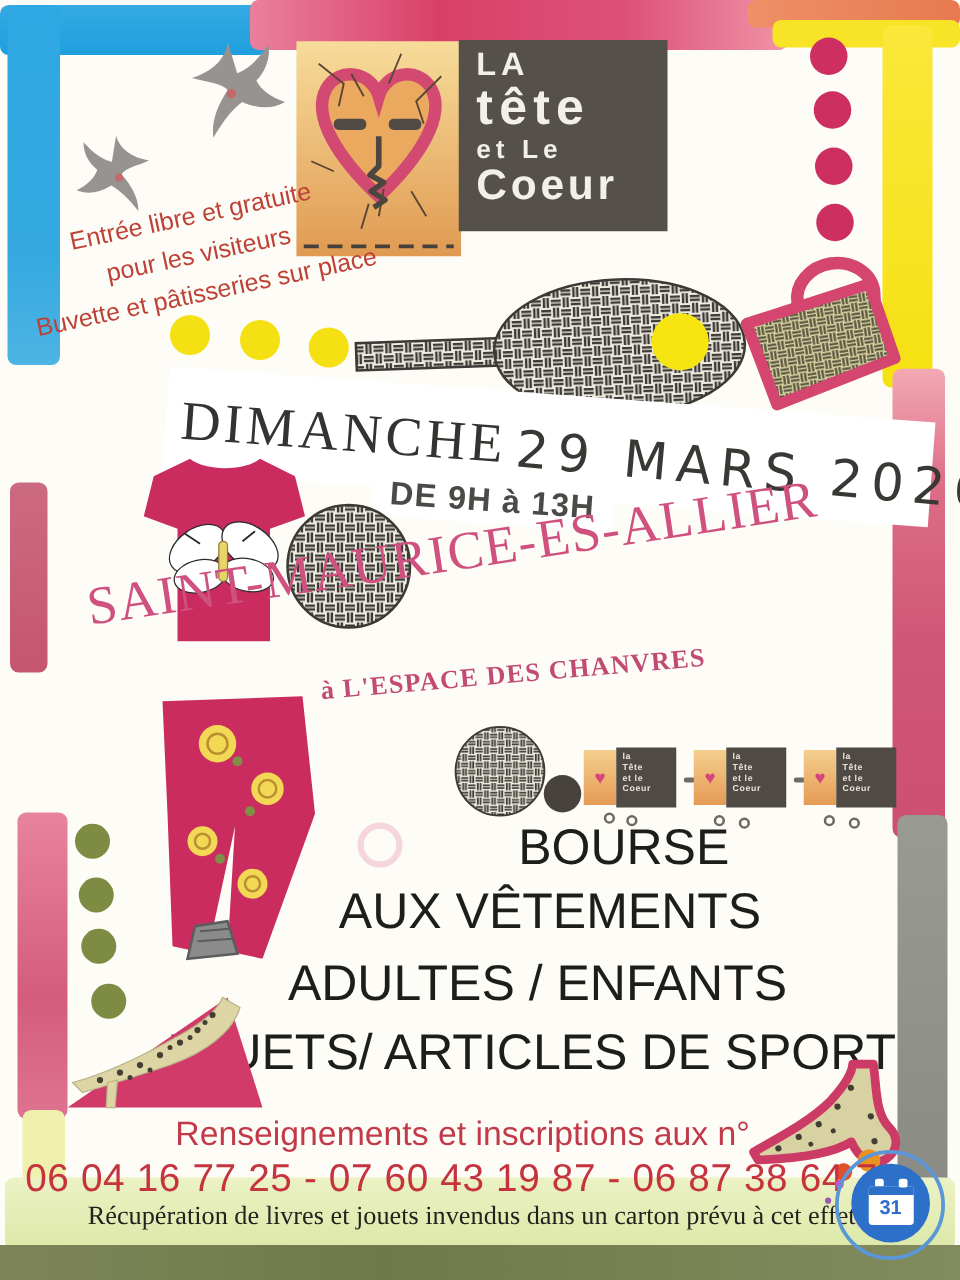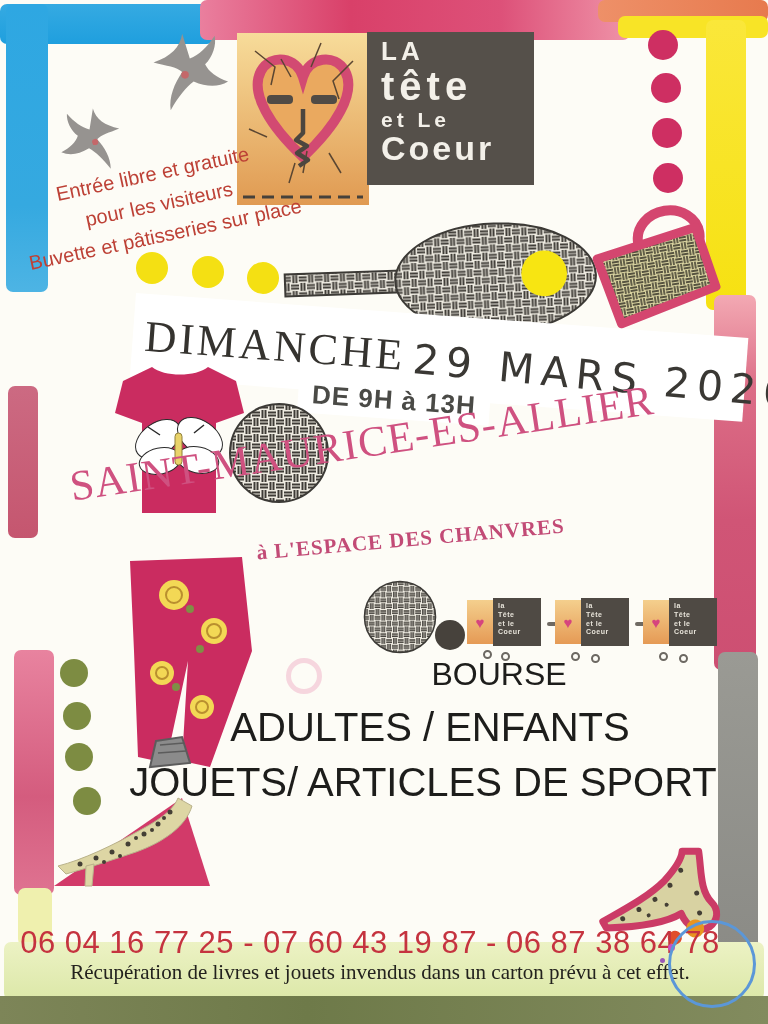--- a/index.html
+++ b/index.html
@@ -53,21 +53,21 @@
   .hours-strip{left:298px;top:381px;width:192px;height:38px;background:#fff;transform:rotate(4deg);
     display:flex;align-items:center;justify-content:center;}
   .hours-text{font-size:26px;font-weight:bold;color:#4a4a46;letter-spacing:1px;}
   .city-line{left:70px;top:462px;width:620px;transform:rotate(-8.5deg);transform-origin:left center;
     font-family:"Liberation Serif",serif;font-size:43px;color:#cf5180;letter-spacing:1px;white-space:nowrap;}
   .venue-line{left:256px;top:527px;transform:rotate(-5deg);font-family:"Liberation Serif",serif;
     font-weight:bold;font-size:21px;color:#c24b76;letter-spacing:1px;white-space:nowrap;}
 
   
   .event-block{left:148px;top:656px;width:584px;text-align:center;color:#1d1d1b;}
-  .event-block .l1{font-size:32px;margin:0 0 6px 118px;}
+  .event-block .l1{font-size:40px;margin:0 0 6px 118px;}
   .event-block .l2{font-size:40px;margin:0 0 13px 0;}
   .event-block .l3{font-size:40px;margin:12px 0 10px -20px;}
   .event-block .l4{font-size:40px;margin:0 0 0 -34px;}
 
   
   .contact-heading{left:40px;top:892px;width:660px;text-align:center;color:#c23a4a;font-size:27px;}
   .contact-phones{left:20px;top:925px;width:700px;text-align:center;color:#c5333f;font-size:31px;letter-spacing:.5px;}
   .contact-note{left:40px;top:960px;width:680px;text-align:center;color:#23221e;
     font-family:"Liberation Serif",serif;font-size:21px;}
 
@@ -291,20 +291,21 @@
     <div class="tiny-print" style="left:216px;top:74px;"></div>
     <div class="tiny-print" style="left:236px;top:76px;"></div>
     <div class="tiny-print" style="left:304px;top:74px;"></div>
     <div class="tiny-print" style="left:324px;top:76px;"></div>
   </div>
 
   <div class="abs pink-ring"></div>
 
   <div class="abs event-block">
     <div class="l1">BOURSE</div>
+    <div class="l2">AUX VÊTEMENTS</div>
     <div class="l3">ADULTES / ENFANTS</div>
     <div class="l4">JOUETS/ ARTICLES DE SPORT</div>
   </div>
 
   <div class="dot dot-olive" style="left:60px;top:659px;"></div>
   <div class="dot dot-olive" style="left:63px;top:702px;"></div>
   <div class="dot dot-olive" style="left:65px;top:743px;"></div>
   <div class="dot dot-olive" style="left:73px;top:787px;"></div>
 
   <svg class="abs" style="left:50px;top:778px;width:165px;height:112px;" viewBox="0 0 165 112">
@@ -337,20 +338,27 @@
         <circle cx="98" cy="24" r="2.5"></circle>
         <circle cx="108" cy="50" r="2.5"></circle>
       <circle cx="106" cy="70" r="2.5"></circle>
         <circle cx="56" cy="60" r="2"></circle>
         <circle cx="76" cy="54" r="2"></circle>
     </g>
     <circle cx="98" cy="84" r="9" fill="#e8941f"></circle>
     <circle cx="76" cy="88" r="7" fill="#e04e2a"></circle>
   </svg>
 
+  <div class="abs contact-heading">Renseignements et inscriptions aux n°</div>
   <div class="abs contact-phones">06 04 16 77 25 - 07 60 43 19 87 - 06 87 38 64 78</div>
   <div class="abs contact-note">Récupération de livres et jouets invendus dans un carton prévu à cet effet.</div>
 
   <div class="abs mini-dot" style="left:668px;top:944px;width:7px;height:7px;background:#cc4fc0;"></div>
   <div class="abs mini-dot" style="left:660px;top:958px;width:5px;height:5px;background:#9b59b6;"></div>
   <div class="abs cal-ring"></div>
+  <div class="abs cal-circle">
+    <div class="cal-card">
+      <div class="cal-head"></div>
+      <div class="cal-num">31</div>
+    </div>
+  </div>
 
 </div>
 
 </body></html>

